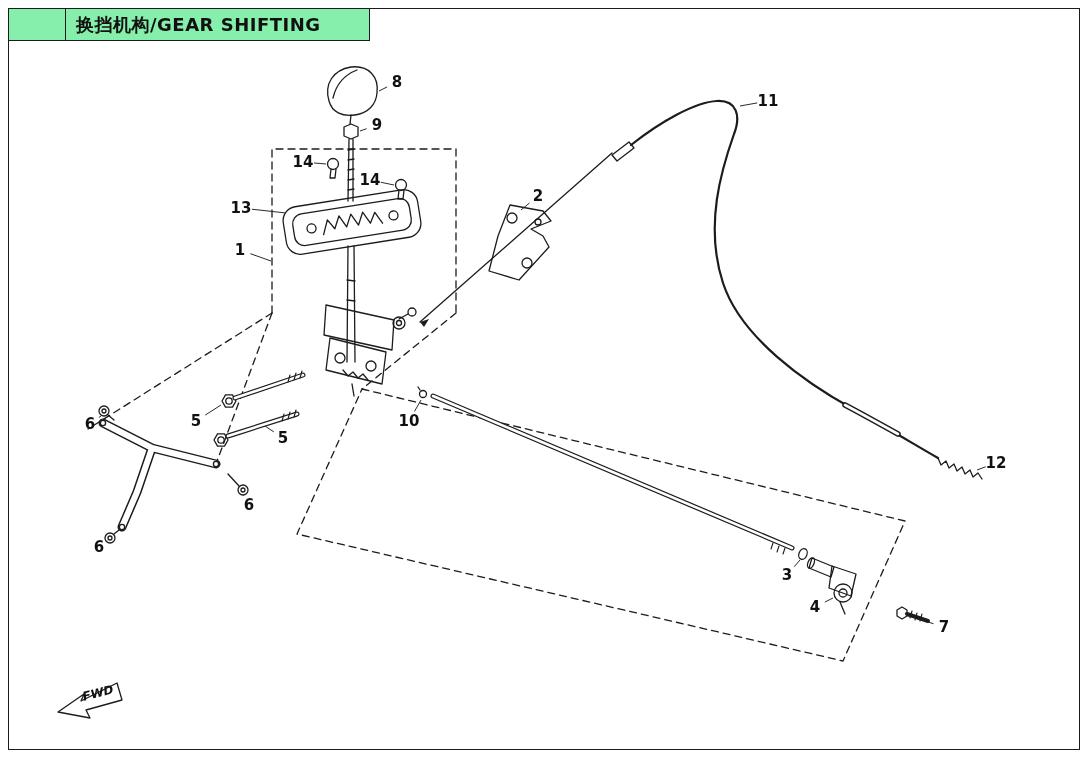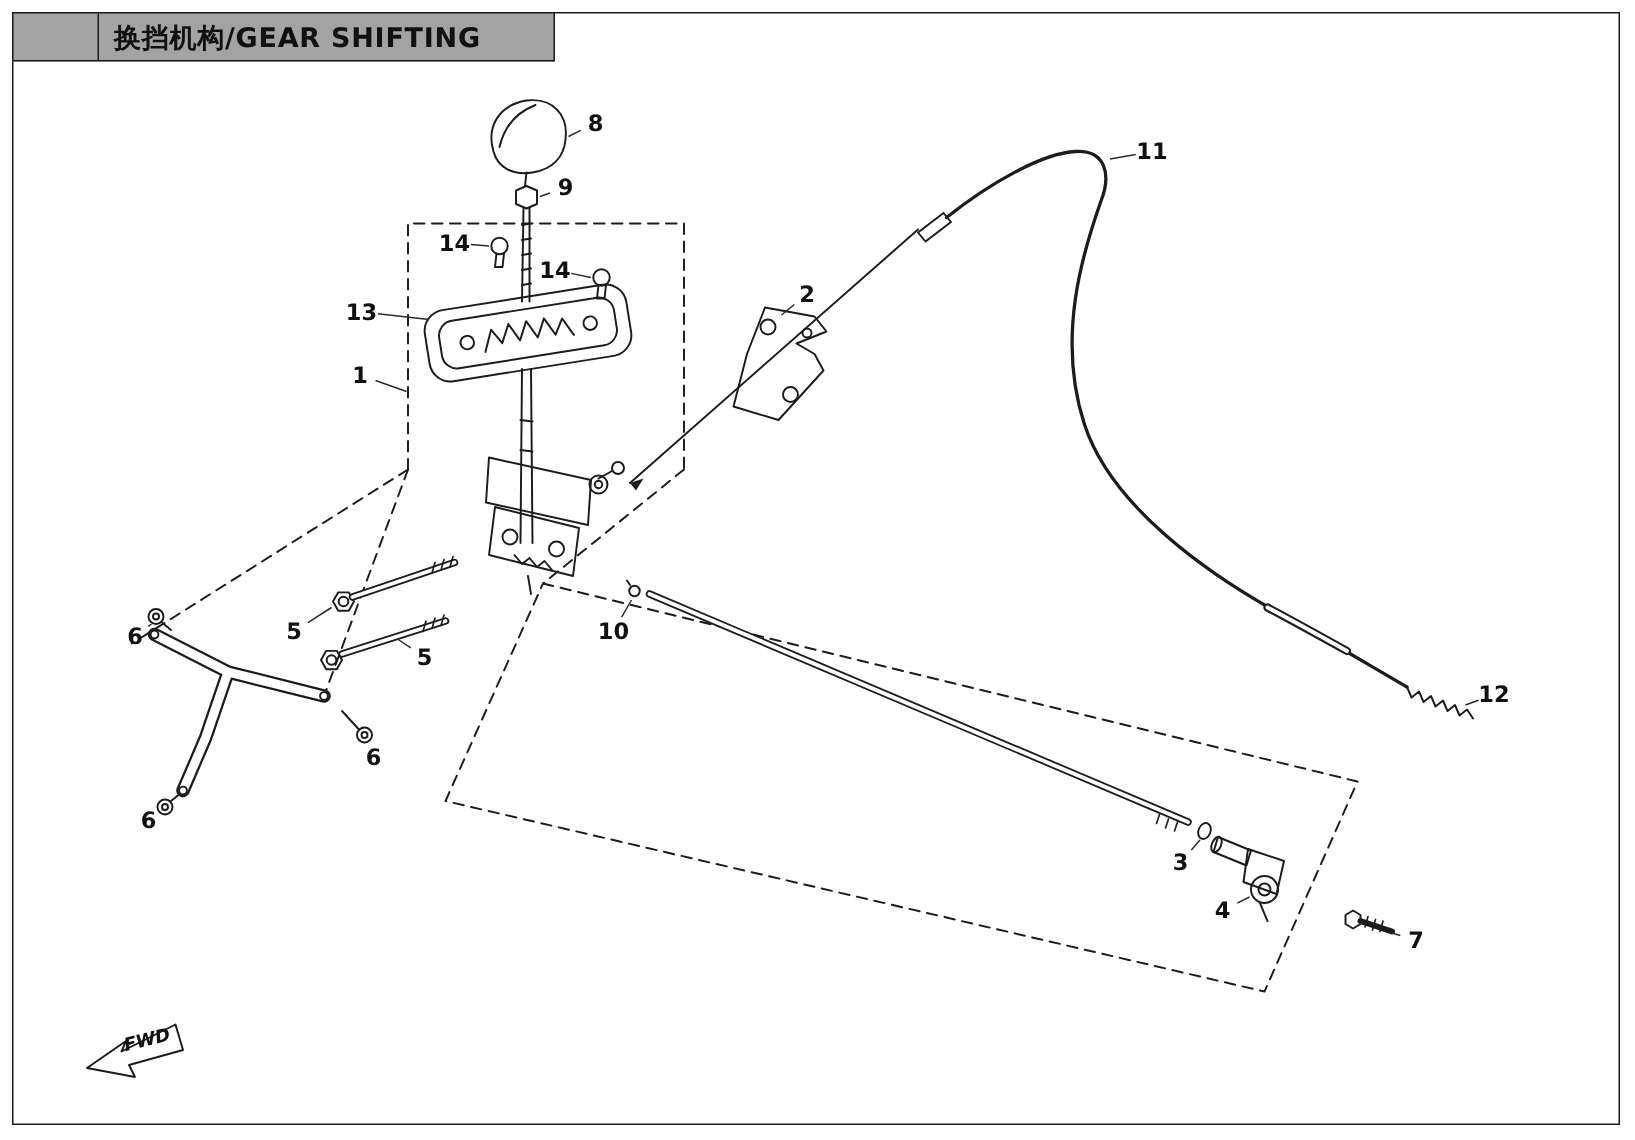--- a/index.html
+++ b/index.html
@@ -1,18 +1,18 @@
 <!DOCTYPE html>
 <html><head>
 <meta charset="utf-8">
 <style>
   html,body{margin:0;padding:0;background:#fff;}
   body{width:1090px;height:760px;position:relative;font-family:"DejaVu Sans",sans-serif;overflow:hidden;}
   .page-border{position:absolute;left:8px;top:8px;width:1072px;height:742px;border:1.6px solid #1b1b1b;box-sizing:border-box;}
-  .title-block{position:absolute;left:8px;top:8px;width:362px;height:33px;border:1.6px solid #1b1b1b;box-sizing:border-box;display:flex;align-items:stretch;background:#a3a3a3;}
+  .title-block{position:absolute;left:8px;top:8px;width:362px;height:33px;border:1.6px solid #1b1b1b;box-sizing:border-box;display:flex;align-items:stretch;background:#86efac;}
   .title-cell-left{width:57px;border-right:1.6px solid #1b1b1b;box-sizing:border-box;}
   .title-cell-main{flex:1;display:flex;align-items:center;padding-left:10px;font-size:18px;font-weight:700;color:#111;letter-spacing:.5px;white-space:nowrap;}
   svg#diagram{position:absolute;left:0;top:0;width:1090px;height:760px;}
   .callout{font:700 15px "DejaVu Sans",sans-serif;fill:#111;text-anchor:middle;}
   .leader{stroke:#2b2b2b;stroke-width:1;}
   .art{stroke:#1c1c1c;fill:none;stroke-width:1.3;stroke-linejoin:round;stroke-linecap:round;}
 </style>
 </head>
 <body>
 

